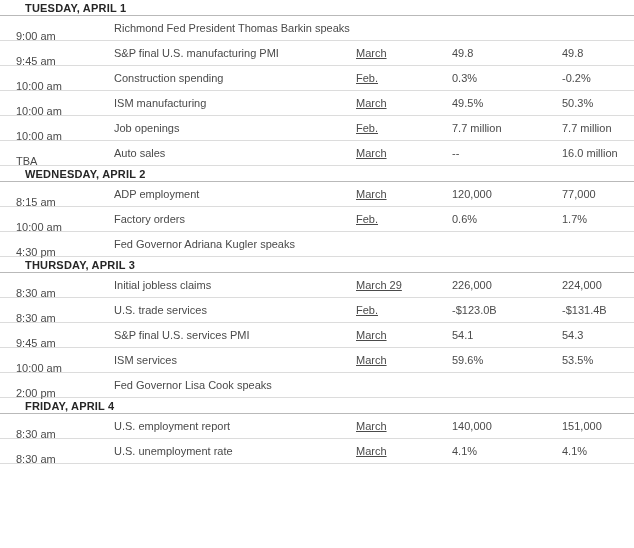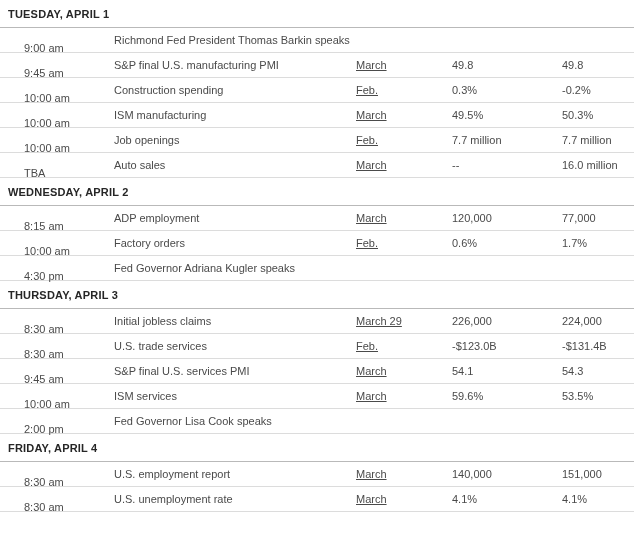--- a/index.html
+++ b/index.html
@@ -11,22 +11,22 @@
   .calendar {
     width: 634px;
     height: 548px;
     background: #ffffff;
     overflow: hidden;
     box-sizing: border-box;
   }
   .section-header {
     display: flex;
     align-items: center;
-    height: 28px;
-    padding-left: 8px;
+    height: 16px;
+    padding-left: 25px;
     box-sizing: border-box;
     border-bottom: 1px solid #b9b9b9;
     font-size: 11px;
     font-weight: bold;
     color: #262626;
     letter-spacing: 0.2px;
   }
   .row {
     display: flex;
     align-items: center;
@@ -35,21 +35,21 @@
     border-bottom: 1px solid #dcdcdc;
     font-size: 11px;
     color: #4a4a4a;
   }
   .cell {
     display: inline-block;
     white-space: nowrap;
     overflow: hidden;
     box-sizing: border-box;
   }
-  .col-time   { width: 114px; padding-left: 24px; margin-top: 16px; }
+  .col-time   { width: 114px; padding-left: 16px; margin-top: 16px; }
   .col-event  { width: 242px; }
   .col-period { width: 96px; text-decoration: underline; }
   .col-val1   { width: 110px; }
   .col-val2   { flex: 1; padding-right: 6px; }
 </style>
 </head>
 <body>
 
 <div class="calendar" id="calendar">
     <div class="section-header">TUESDAY, APRIL 1</div>

